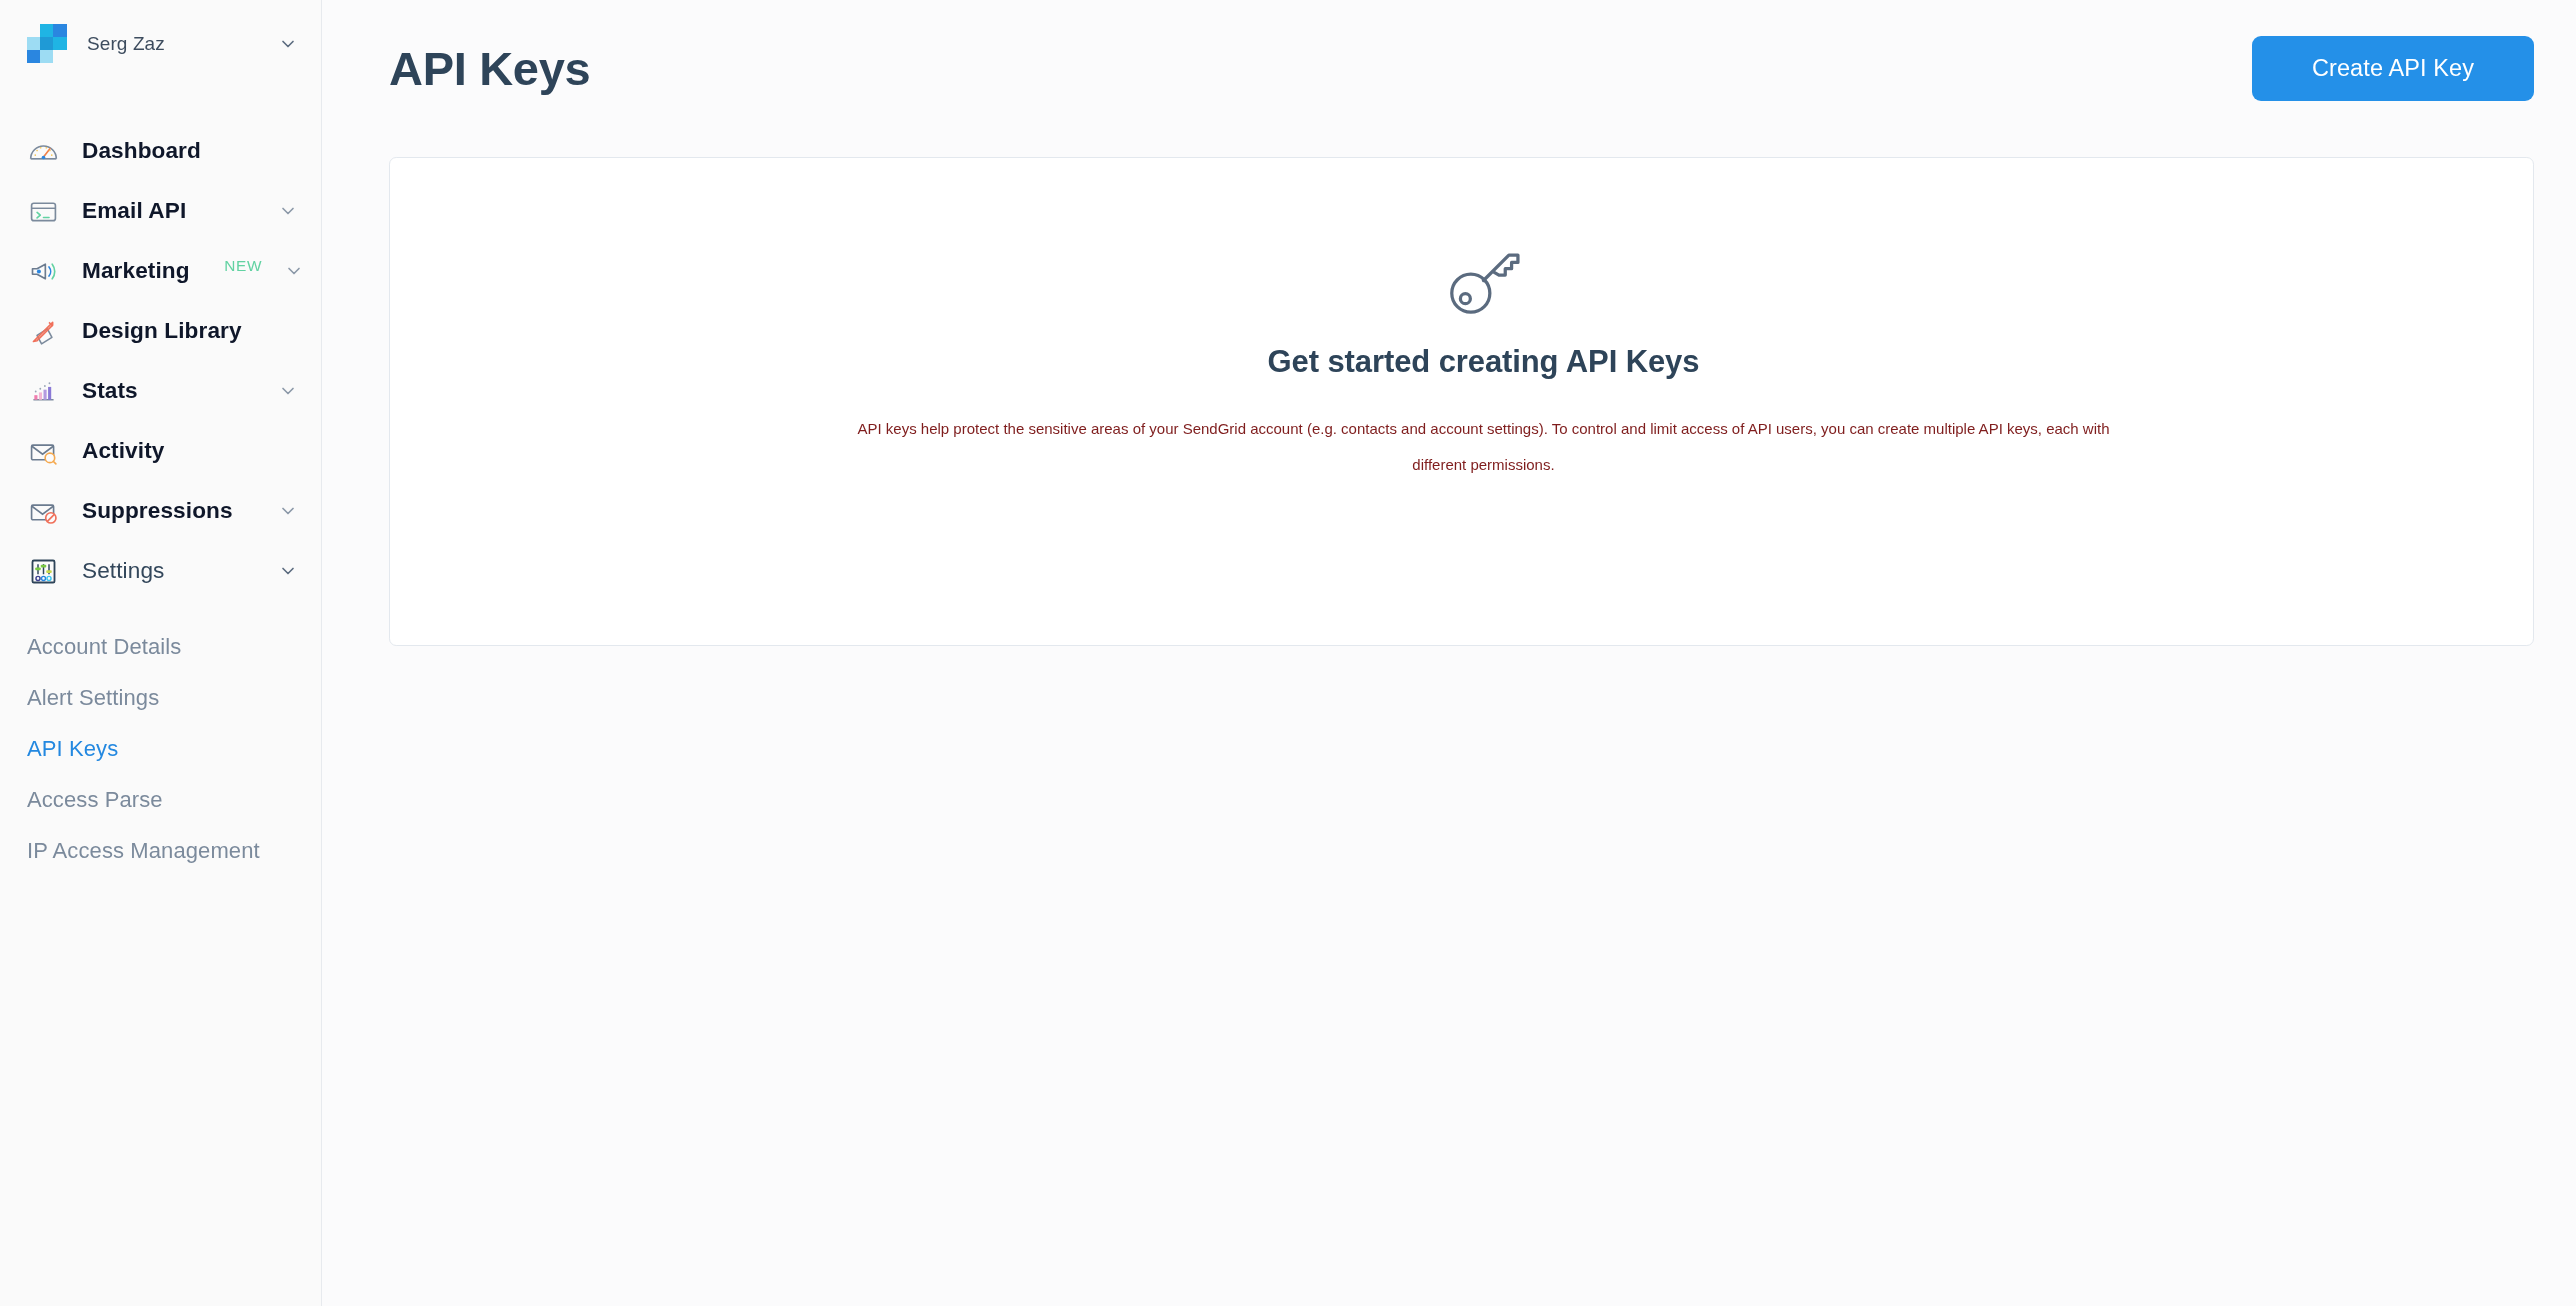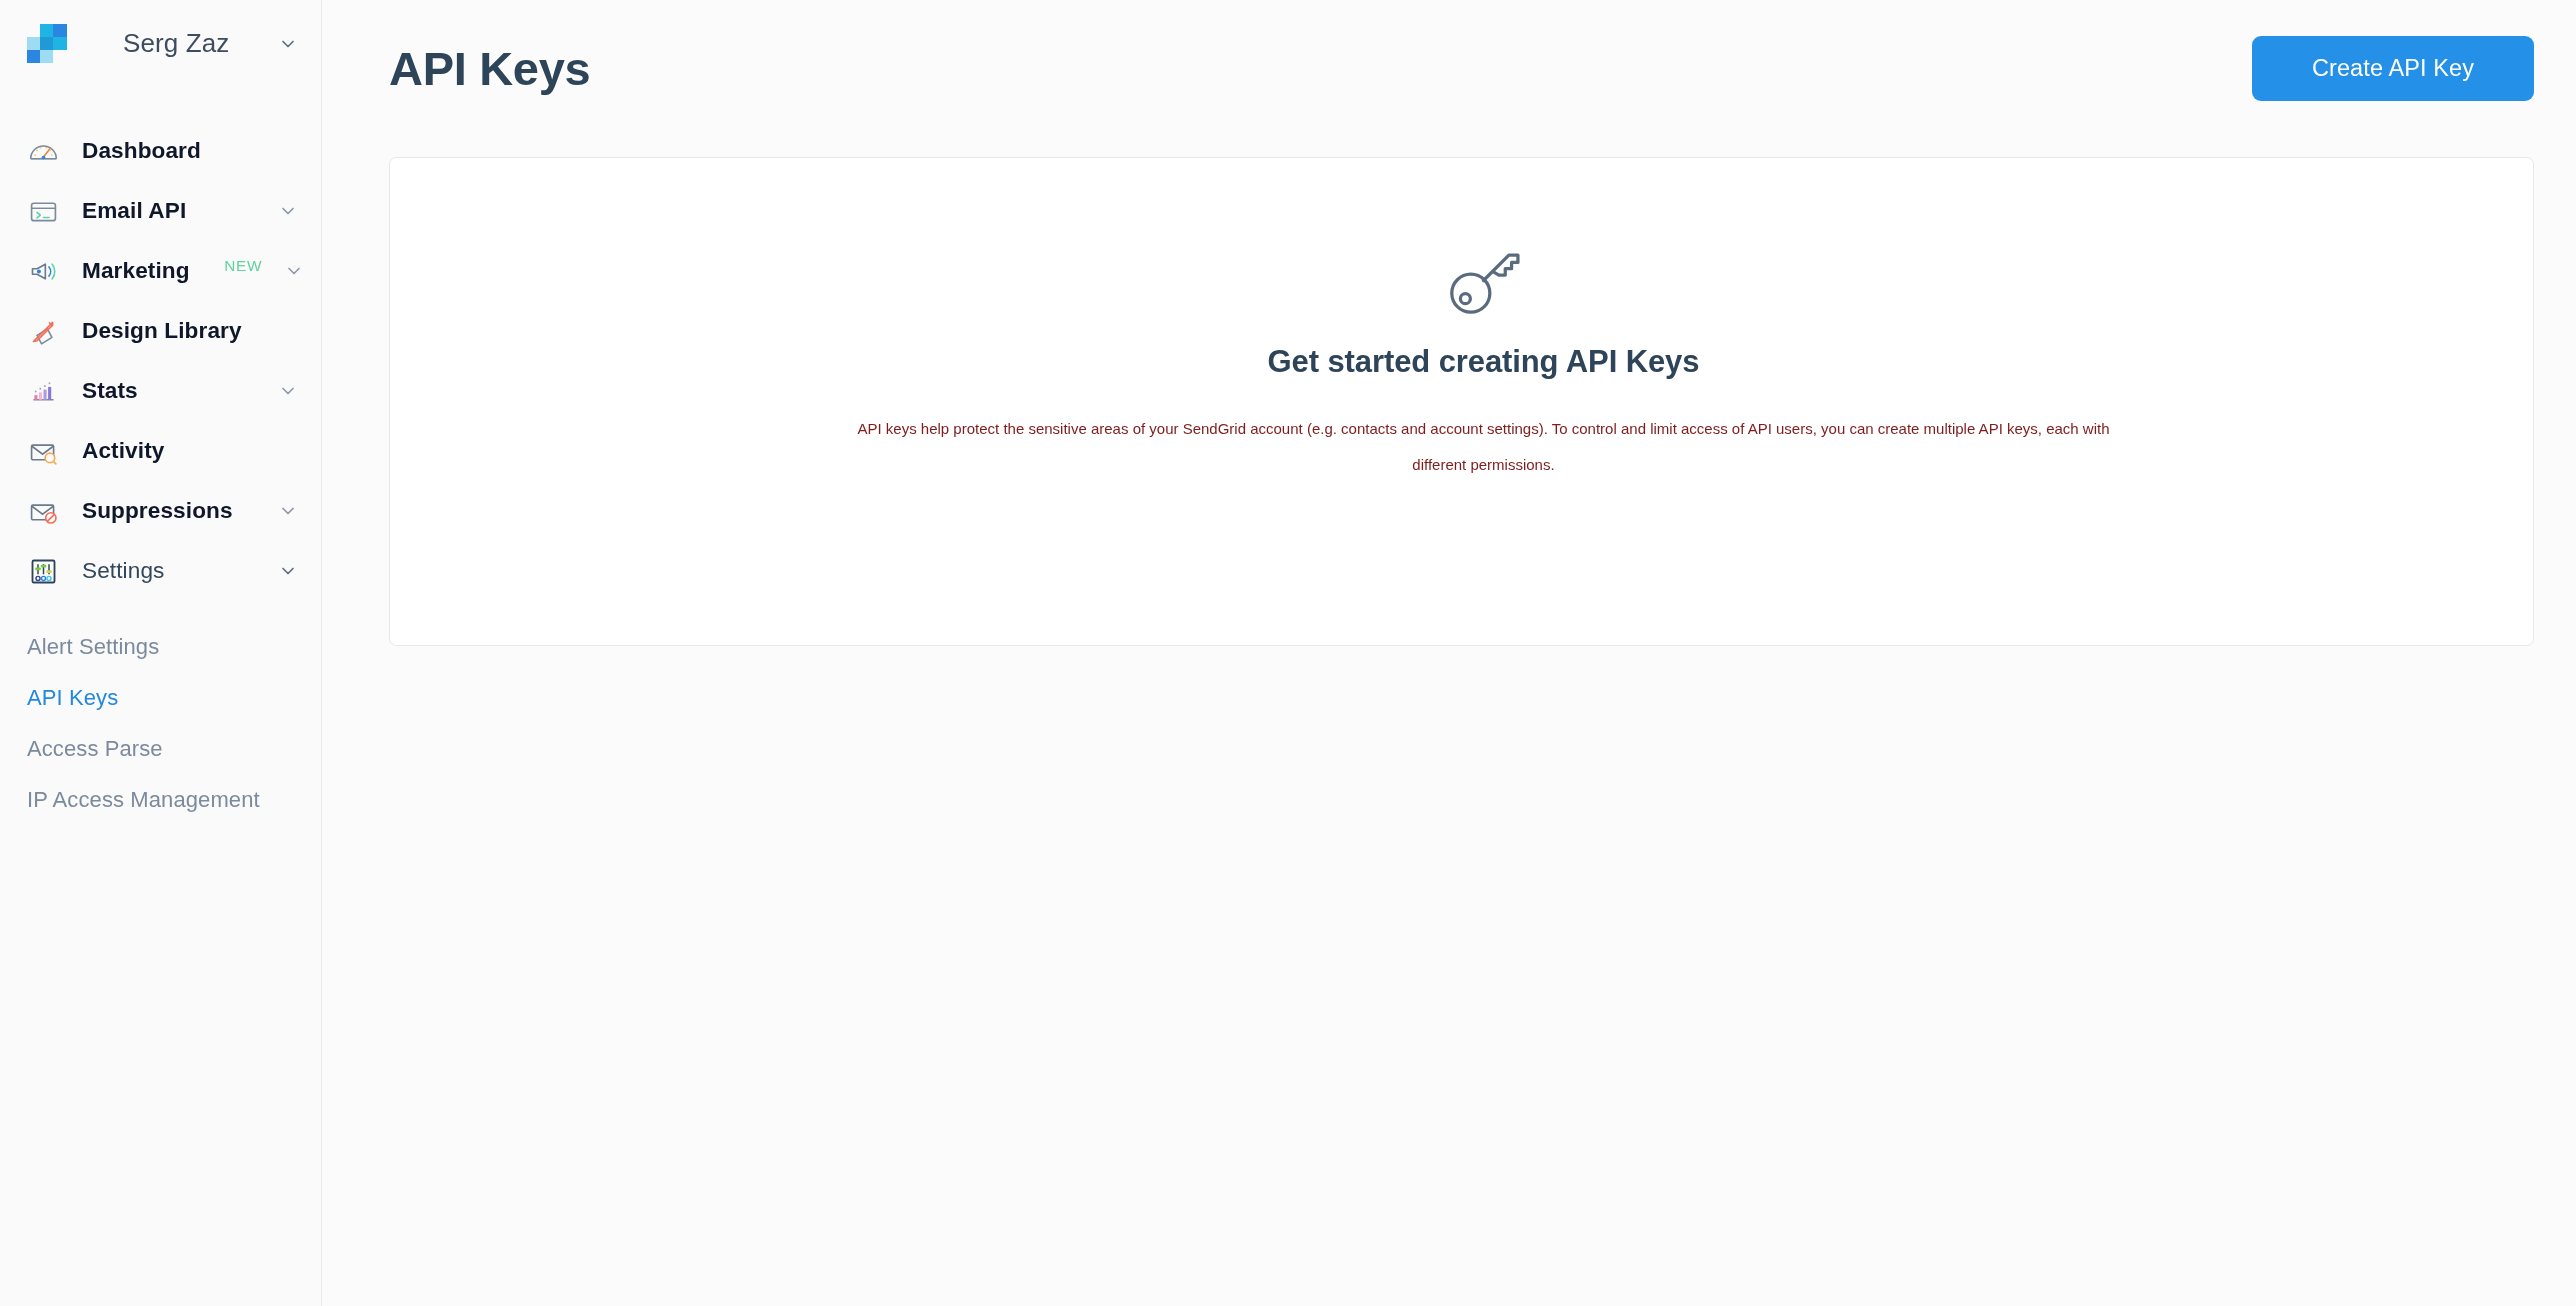--- a/index.html
+++ b/index.html
@@ -44,26 +44,25 @@
     position: relative;
   }
   .brand-logo i {
     position: absolute;
     display: block;
     width: 13.2px;
     height: 13.2px;
   }
 
   .brand-name {
-    font-size: 26px;
+    font-size: 19px;
     color: #3d4c5e;
     font-weight: 400;
     letter-spacing: 0.1px;
     white-space: nowrap;
-    margin-left: 36px;
   }
 
   .brand-caret {
     margin-left: auto;
     width: 20px;
     height: 20px;
     flex: 0 0 20px;
   }
 
   .nav { padding-top: 34px; }
@@ -358,20 +357,21 @@
         </span>
         <span class="nav-label">Settings</span>
         <span class="nav-caret">
           <svg viewBox="0 0 24 24" fill="none" stroke="#5b6b7f" stroke-width="2" stroke-linecap="round" stroke-linejoin="round">
               <polyline points="6,9 12,15 18,9"></polyline>
             </svg>
         </span>
       </div>
 
       <div class="subnav">
+        <span class="subnav-item">Account Details</span>
         <span class="subnav-item">Alert Settings</span>
         <span class="subnav-item active">API Keys</span>
         <span class="subnav-item">Access Parse</span>
         <span class="subnav-item">IP Access Management</span>
       </div>
 
     </nav>
   </aside>
 
   <main class="main">

